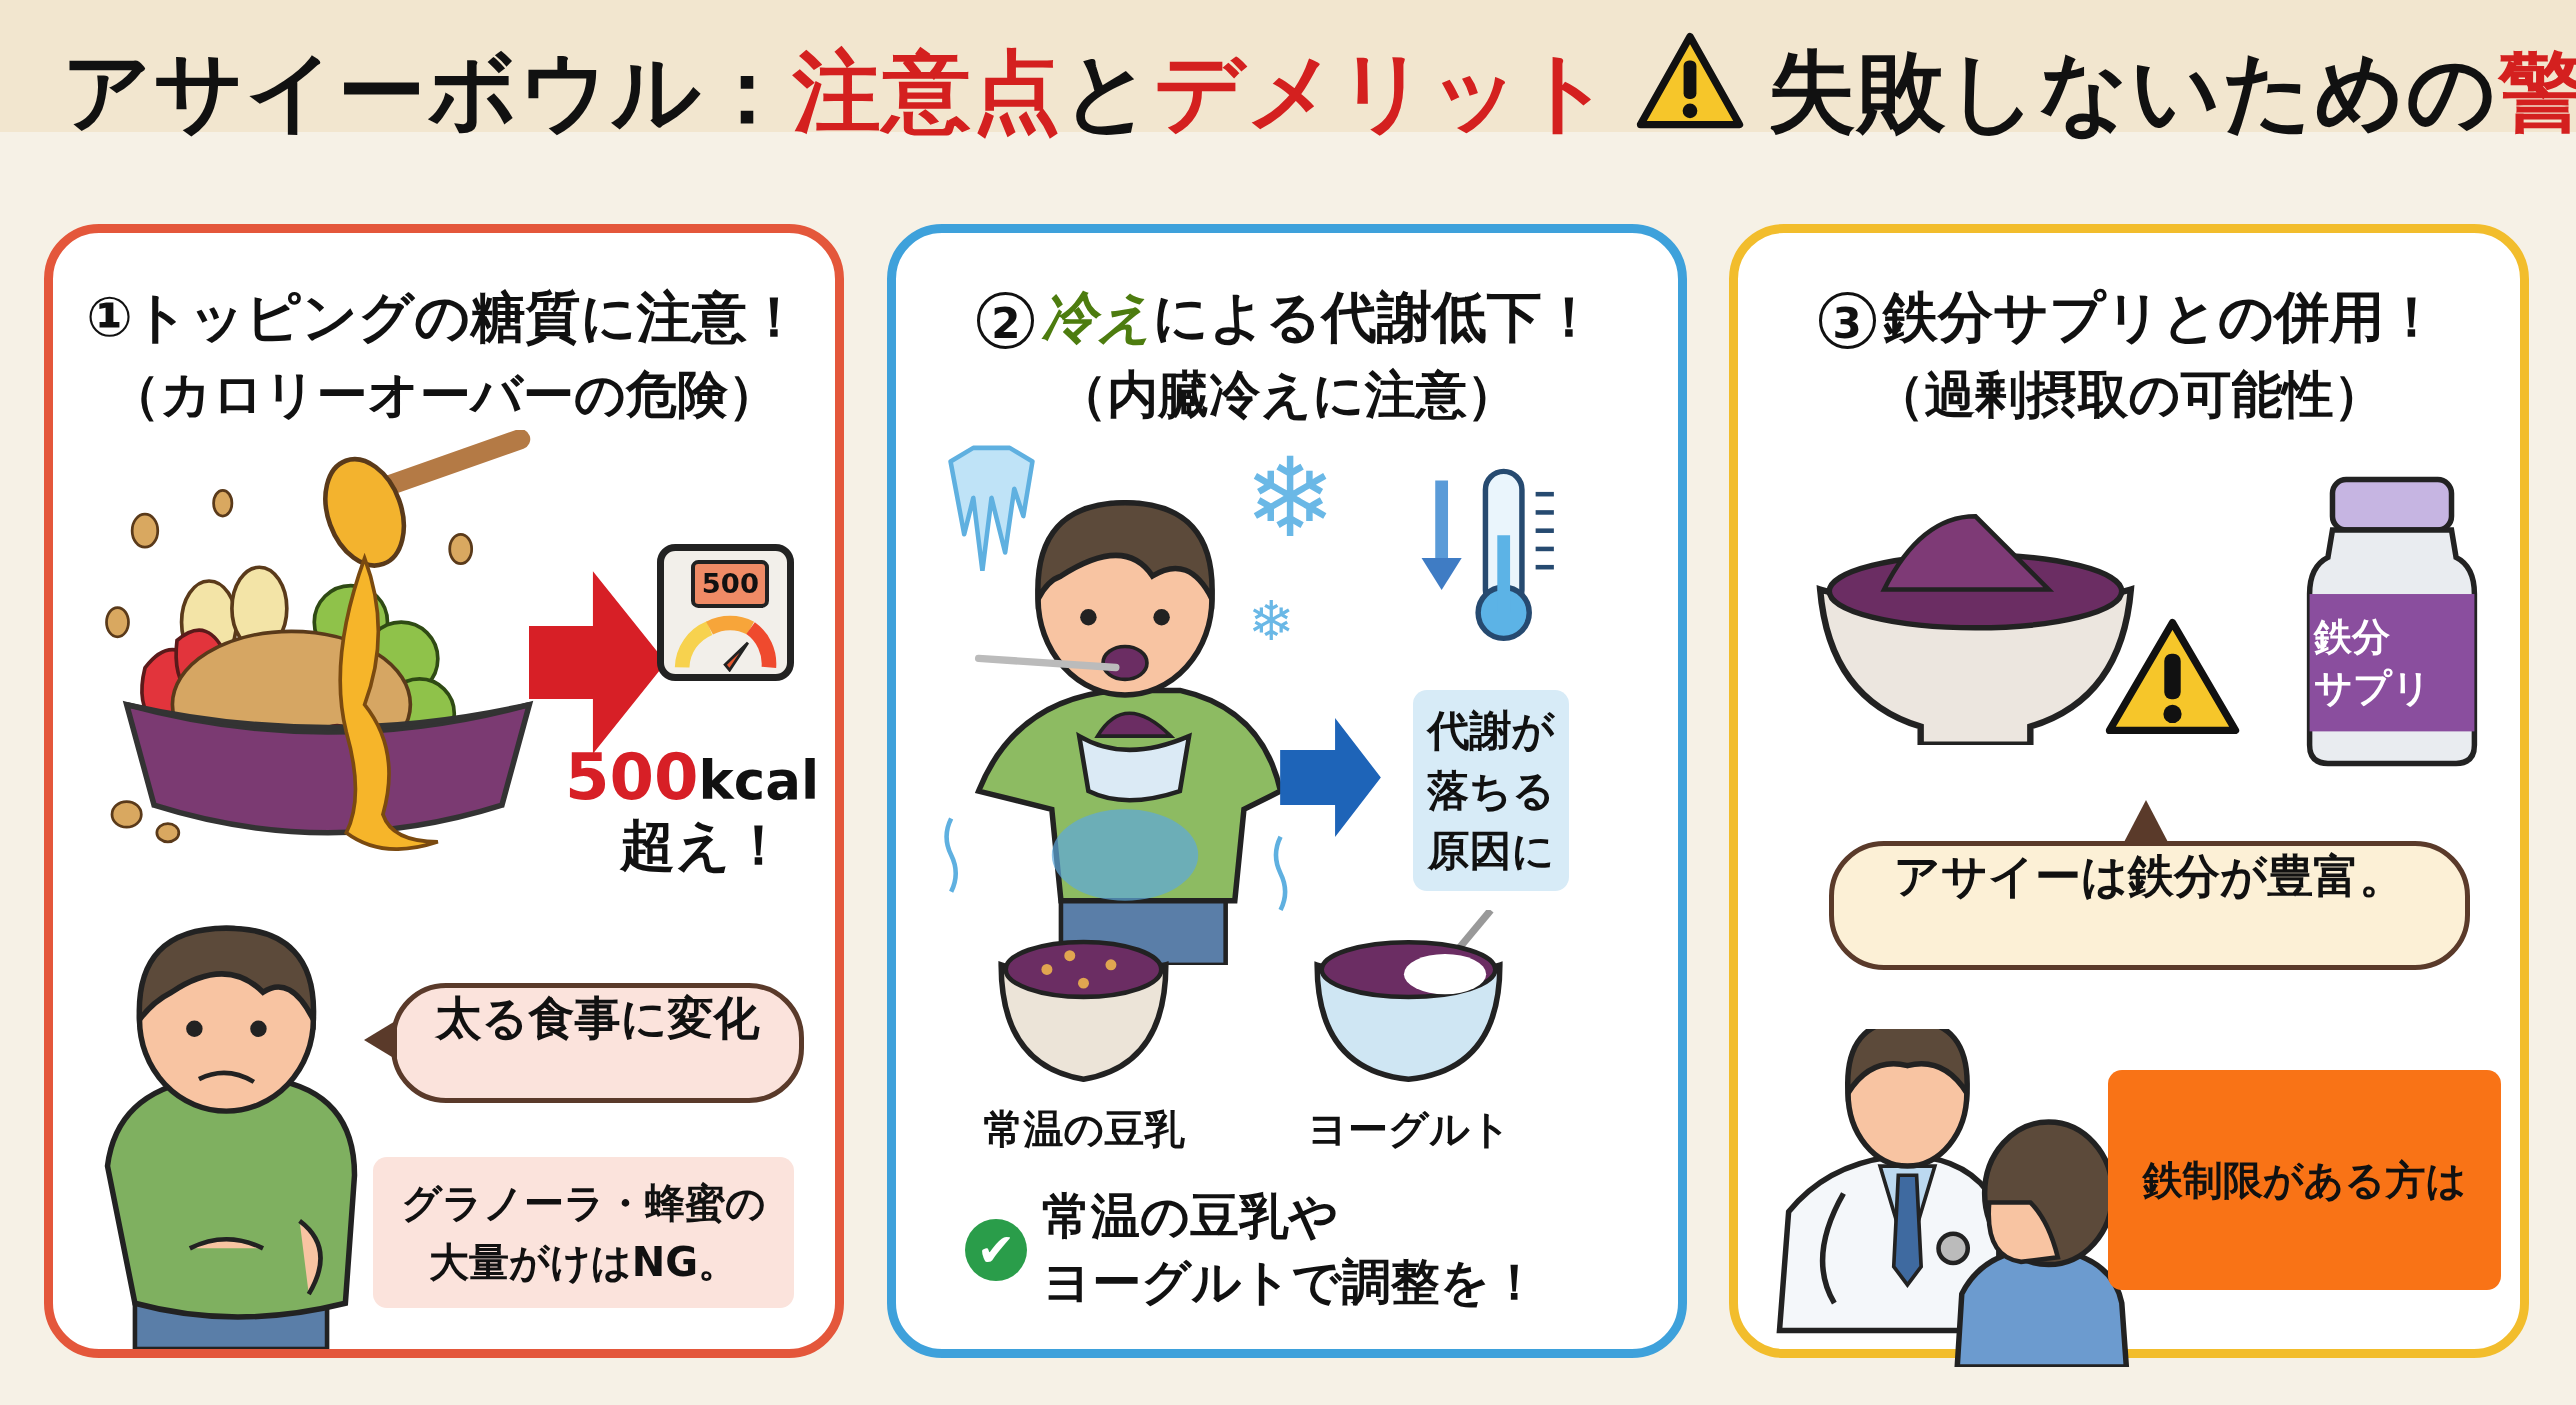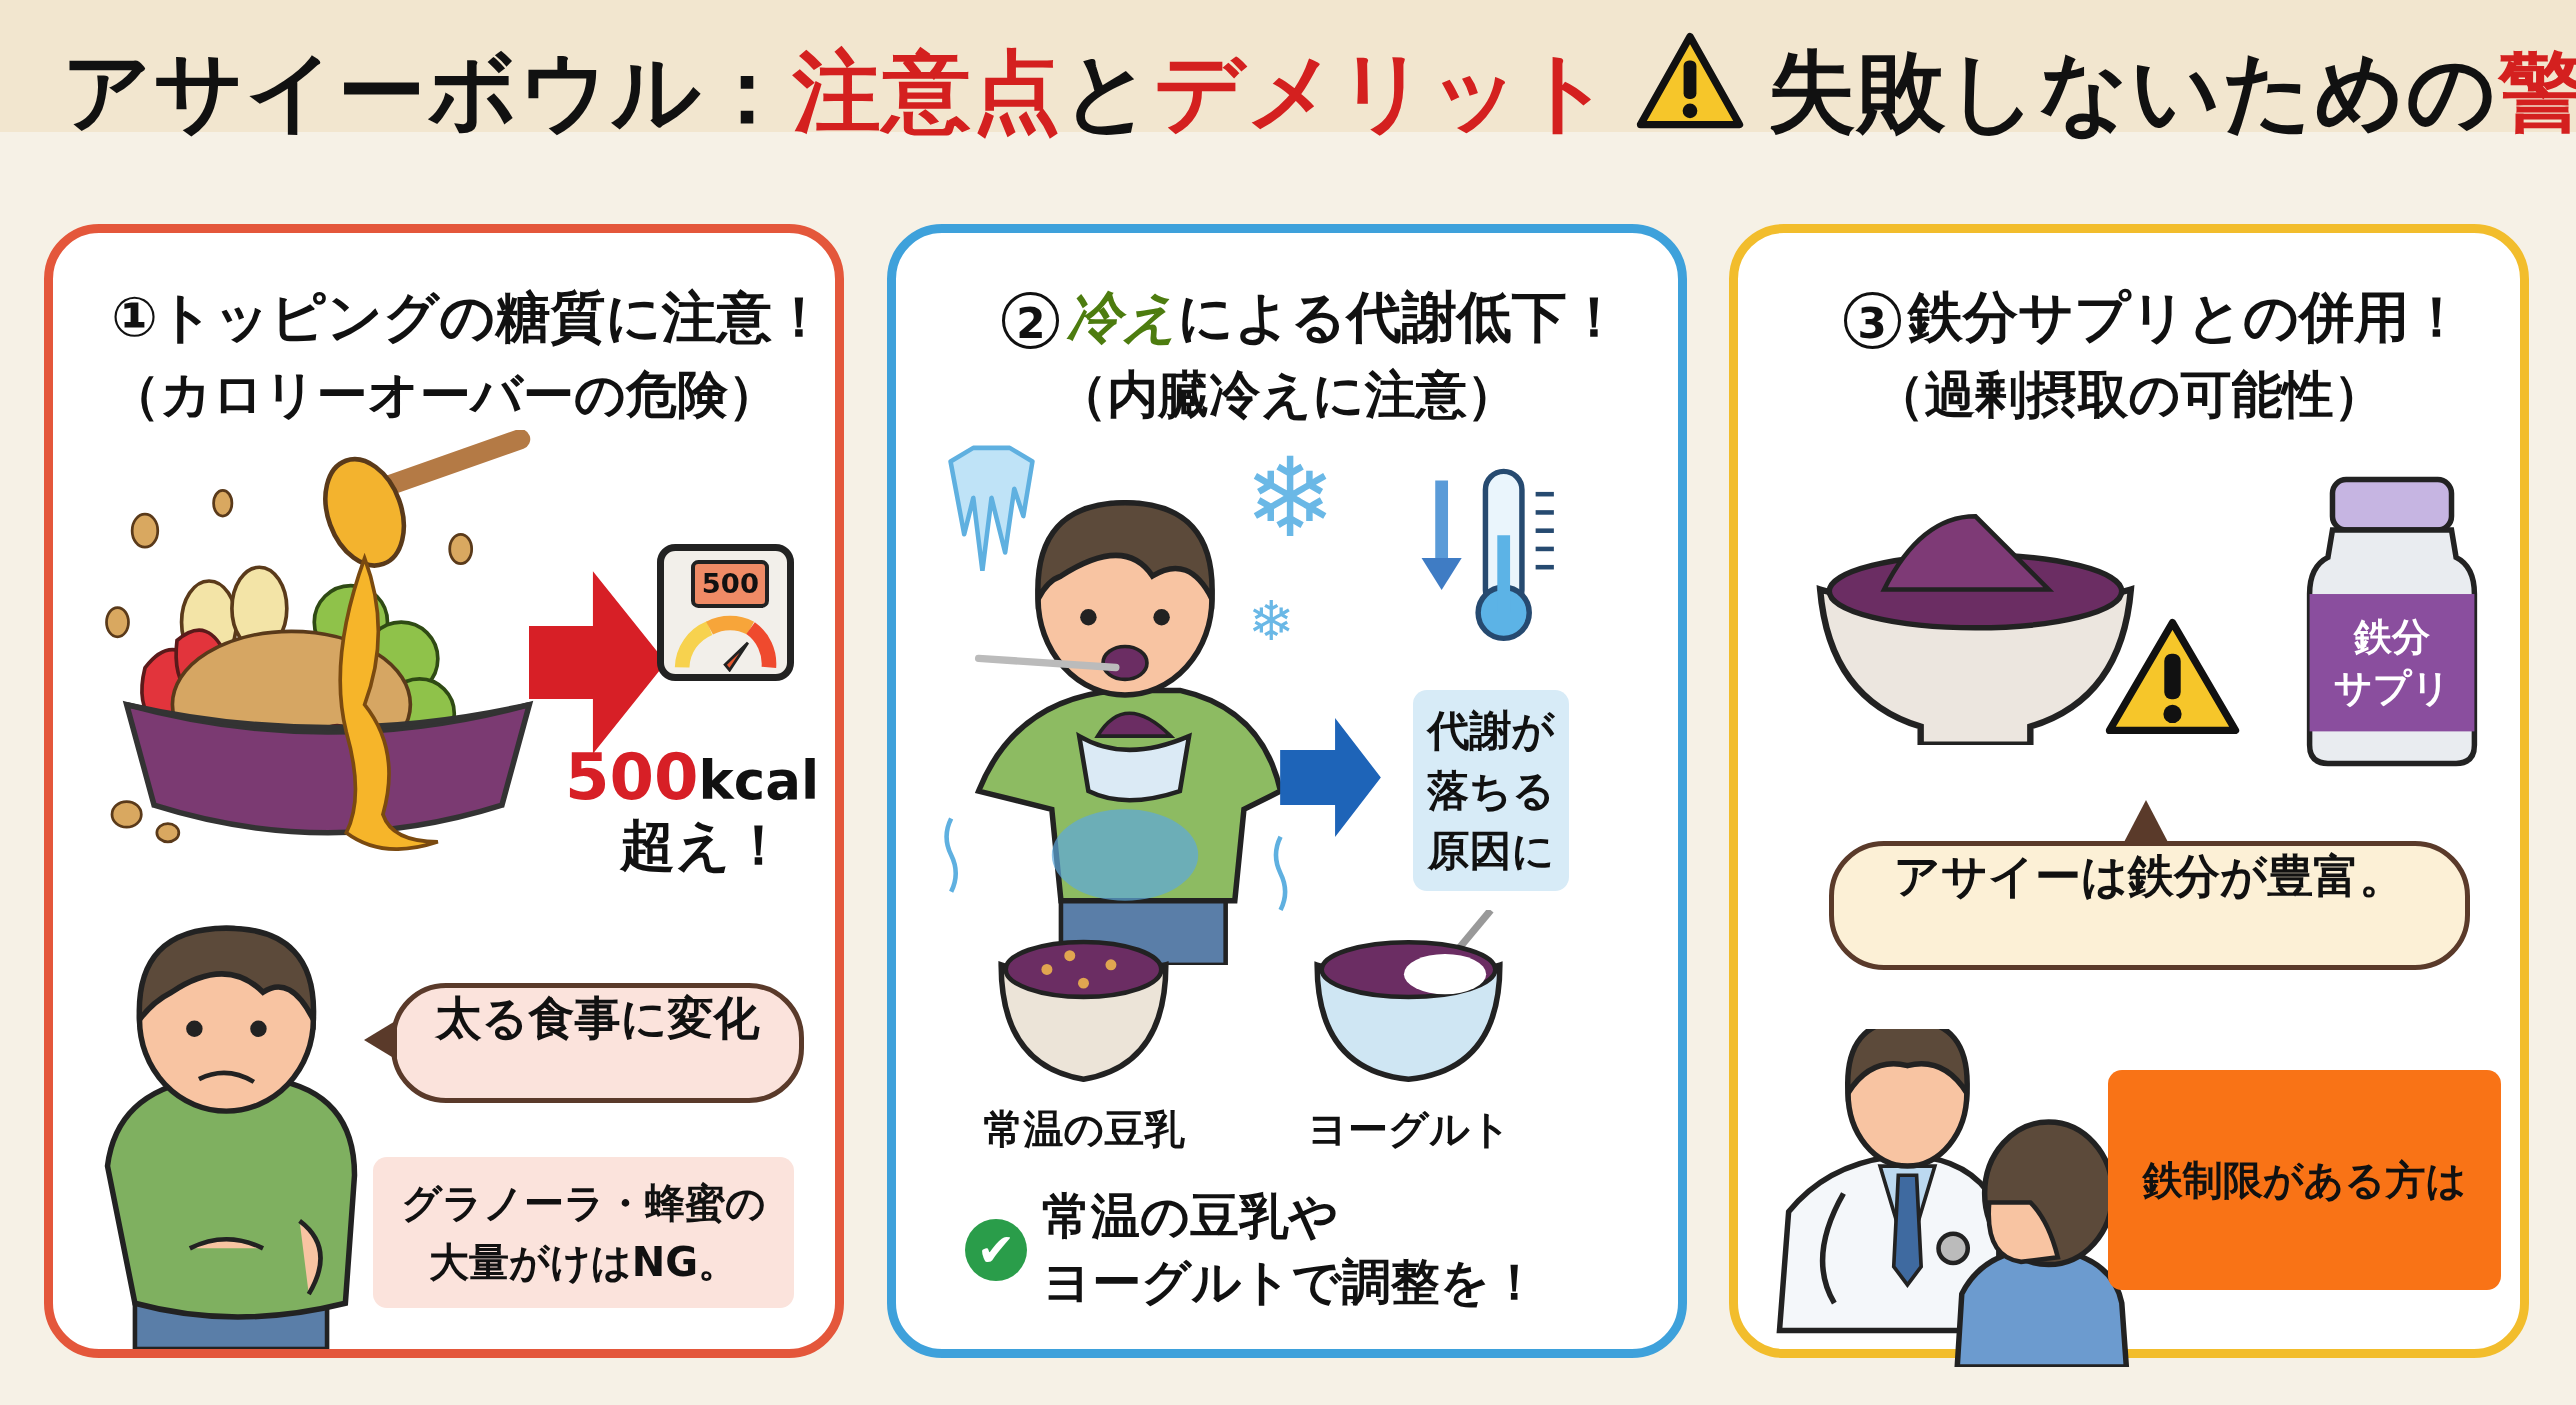--- a/index.html
+++ b/index.html
@@ -6,21 +6,21 @@
   body{width:2576px;height:1405px;background:#f6f1e6;font-family:"DejaVu Sans","Liberation Sans",sans-serif;position:relative;overflow:hidden;color:#111;}
   .header{position:absolute;left:0;top:0;width:2576px;height:132px;background:#f2e6cf;}
   .title{position:absolute;left:62px;top:37px;height:110px;display:flex;align-items:center;font-size:88px;font-weight:bold;letter-spacing:1.8px;white-space:nowrap;}
   .title .red{color:#d4201f;}
   .title .warn-tri{display:inline-block;margin:0 22px;}
   .panel{position:absolute;top:224px;width:800px;height:1134px;border-radius:55px;background:#fff;box-sizing:border-box;border:9.1px solid;}
   .p1{left:44px;border-color:#e4573b;}
   .p2{left:887px;border-color:#3ea1db;}
   .p3{left:1729px;border-color:#f2bd2c;}
   .ph{position:absolute;left:0;width:100%;text-align:center;font-weight:bold;white-space:nowrap;}
-  .ph1{top:48px;font-size:55px;padding-left:25px;}
+  .ph1{top:48px;font-size:55px;}
   .ph2{top:128px;font-size:51px;}
   .blue{color:#4d7c0f;font-style:italic;}
   .circ{display:inline-block;width:57px;height:57px;border:3.7px solid #111;border-radius:50%;font-size:42px;line-height:57px;text-align:center;vertical-align:middle;margin-right:7.3px;box-sizing:border-box;}
   .abs{position:absolute;}
   .bubble{position:absolute;border:5.5px solid #5a3a2a;background:#fbe3dc;border-radius:55px;display:flex;justify-content:center;font-weight:bold;}
   .box{position:absolute;border-radius:14px;display:flex;flex-direction:column;align-items:center;justify-content:center;font-weight:bold;text-align:center;}
   .lbl{position:absolute;font-weight:bold;text-align:center;white-space:nowrap;}
 </style>
 </head>
 <body>
@@ -239,21 +239,21 @@
         <circle cx="75" cy="106" r="10" fill="#111"></circle>
       </svg>
   </div>
 
   <div class="abs" style="left:567px;top:242px;">
     <svg width="174" height="293" viewBox="0 0 190 320">
         <rect x="30" y="5" width="130" height="55" rx="15" fill="#c6b5e2" stroke="#222" stroke-width="6"></rect>
         <path d="M30 60 L160 60 L165 90 Q185 100 185 130 L185 295 Q185 315 165 315 L25 315 Q5 315 5 295 L5 130 Q5 100 25 90 Z" fill="#e9ecf0" stroke="#222" stroke-width="6"></path>
         <rect x="5" y="130" width="180" height="150" fill="#8a4e9e"></rect>
       </svg>
-    <div style="position:absolute;left:9.1px;top:137px;width:156px;text-align:center;color:#fff;font-weight:bold;font-size:38px;line-height:51px;">
+    <div style="position:absolute;left:9.1px;top:137px;width:156px;text-align:left;color:#fff;font-weight:bold;font-size:38px;line-height:51px;">
       <div>鉄分</div>
       <div>サプリ</div>
     </div>
   </div>
   <div class="abs" style="left:384px;top:567px;width:0;height:0;border-left:24px solid transparent;border-right:24px solid transparent;border-bottom:46px solid #5a3a2a;"></div>
   <div class="bubble" style="left:91px;top:608px;width:631px;height:119px;background:#fcf0d6;font-size:46px;">
     <span>アサイーは鉄分が豊富。</span>
   </div>
 
   <div class="abs" style="left:32px;top:796px;">

